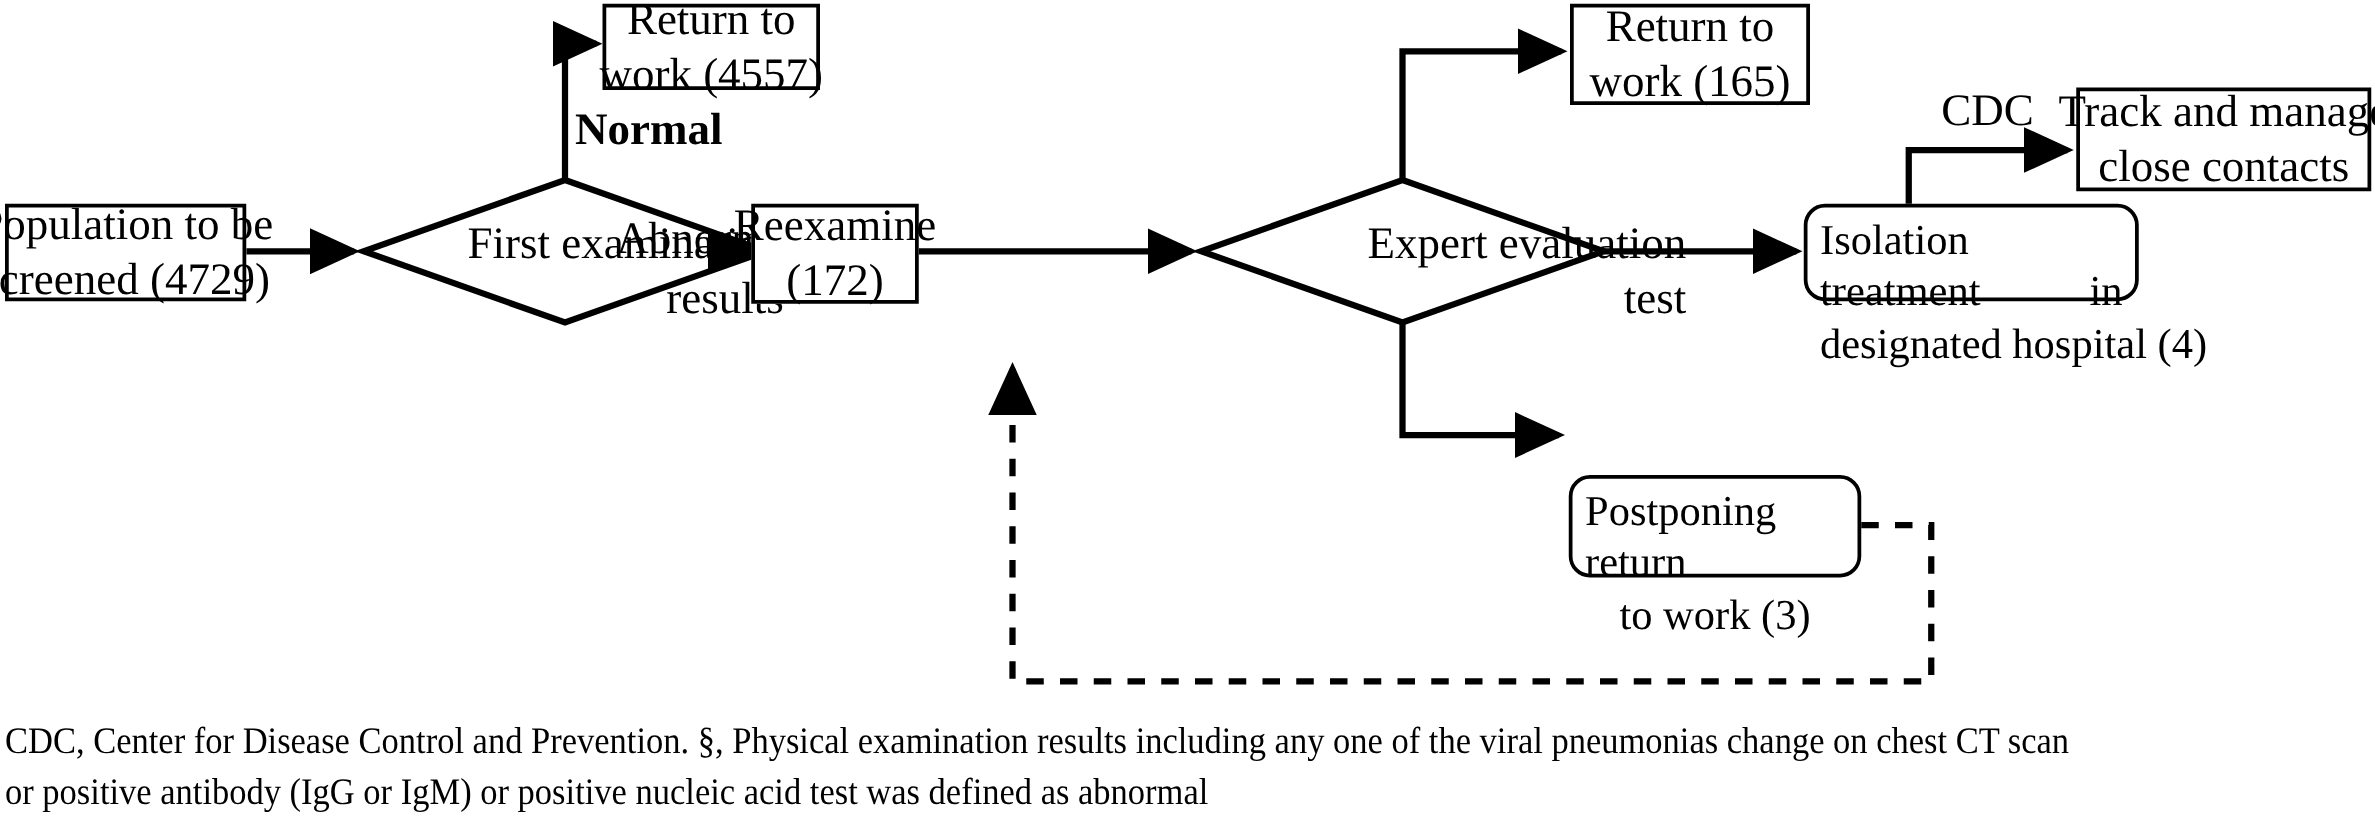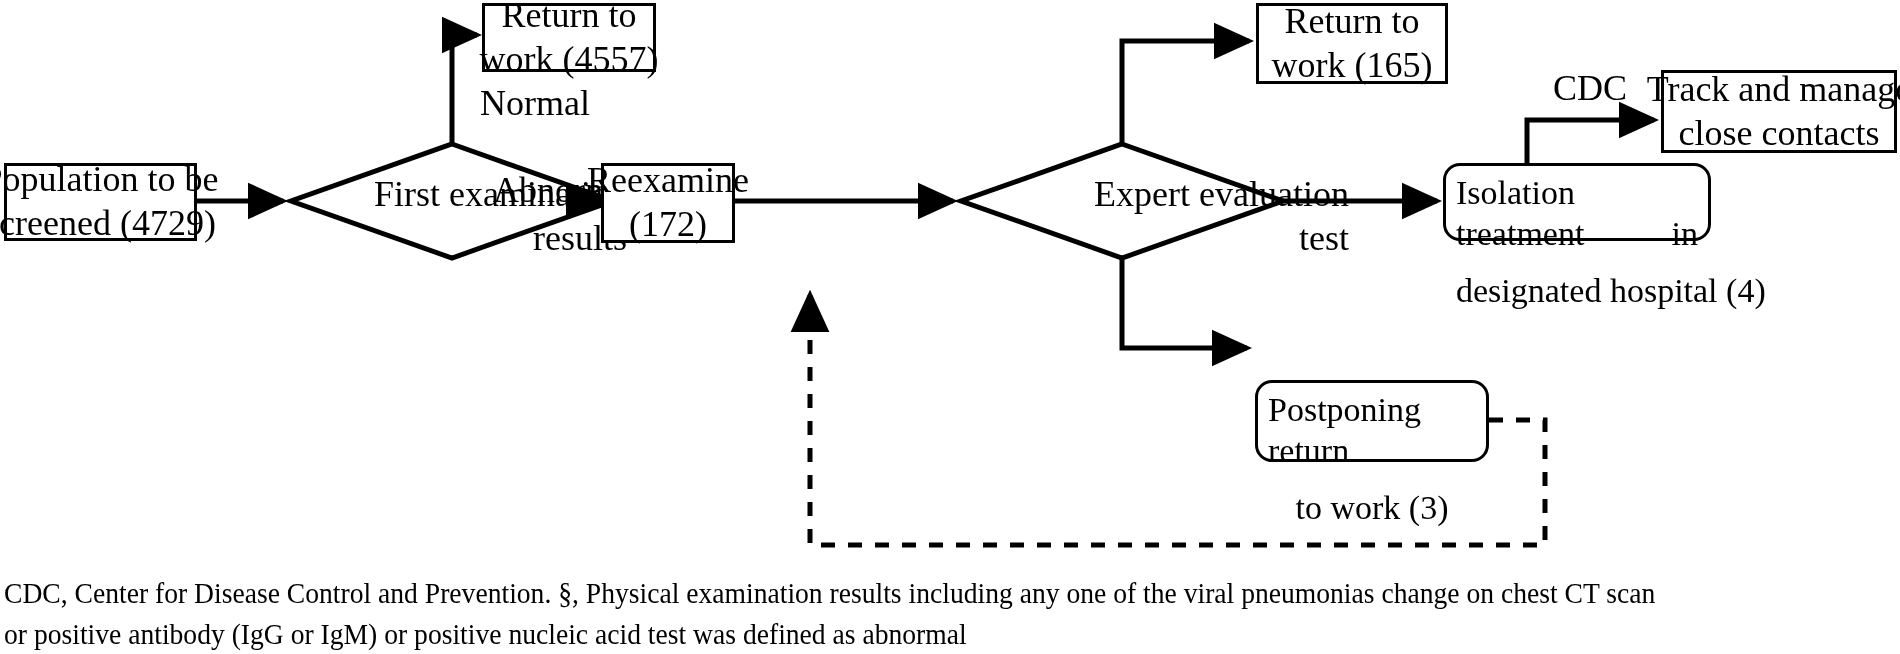--- a/index.html
+++ b/index.html
@@ -53,21 +53,20 @@
   .boxnode.justified .ln1 {
     display: block;
     text-align: justify;
     text-align-last: justify;
     white-space: normal;
   }
   .boxnode.justified .ln2 {
     display: block;
     text-align: center;
     white-space: nowrap;
-    margin-top: 15px;
   }
   .diamond-label {
     position: absolute;
     text-align: right;
     line-height: 1.22;
     pointer-events: none;
     white-space: nowrap;
   }
   .edge-label {
     position: absolute;
@@ -137,21 +136,21 @@
   <div class="node boxnode f36" style="left:4px; top:163px; width:193px; height:78px;">
     <span class="ln">Population to be</span>
     <span class="ln">screened (4729)</span>
   </div>
 
   <div class="diamond-label f36" style="left:277px; top:173px; width:350px;">
     <span>First examination</span><br>
     <span>results</span>
   </div>
 
-  <div class="edge-label f36" style="left:480px; top:85px;">Normal</div>
+  <div class="edge-label f36" style="left:460px; top:85px;font-weight:bold;">Normal</div>
 
   <div class="edge-label f36" style="left:493px; top:172px;">
     <span>Abnormal</span><sup>§</sup>
   </div>
 
   <div class="node boxnode f36" style="left:482px; top:3px; width:174px; height:69px;">
     <span class="ln">Return to</span>
     <span class="ln">work (4557)</span>
   </div>
 

